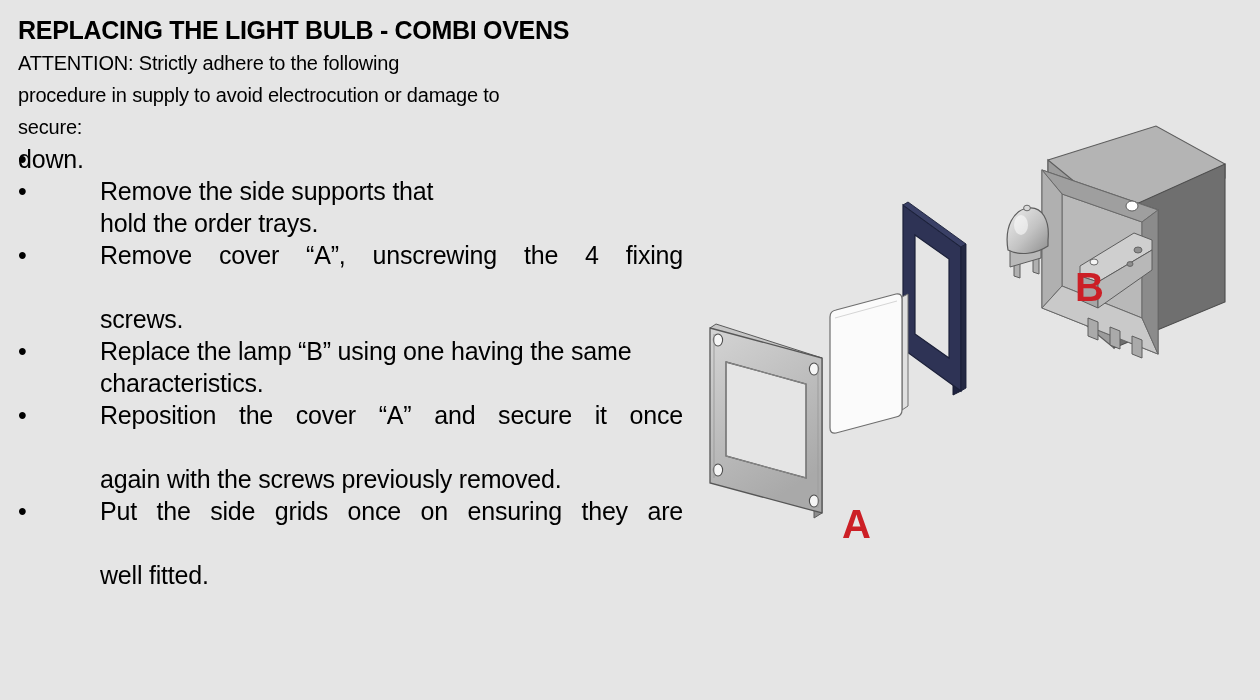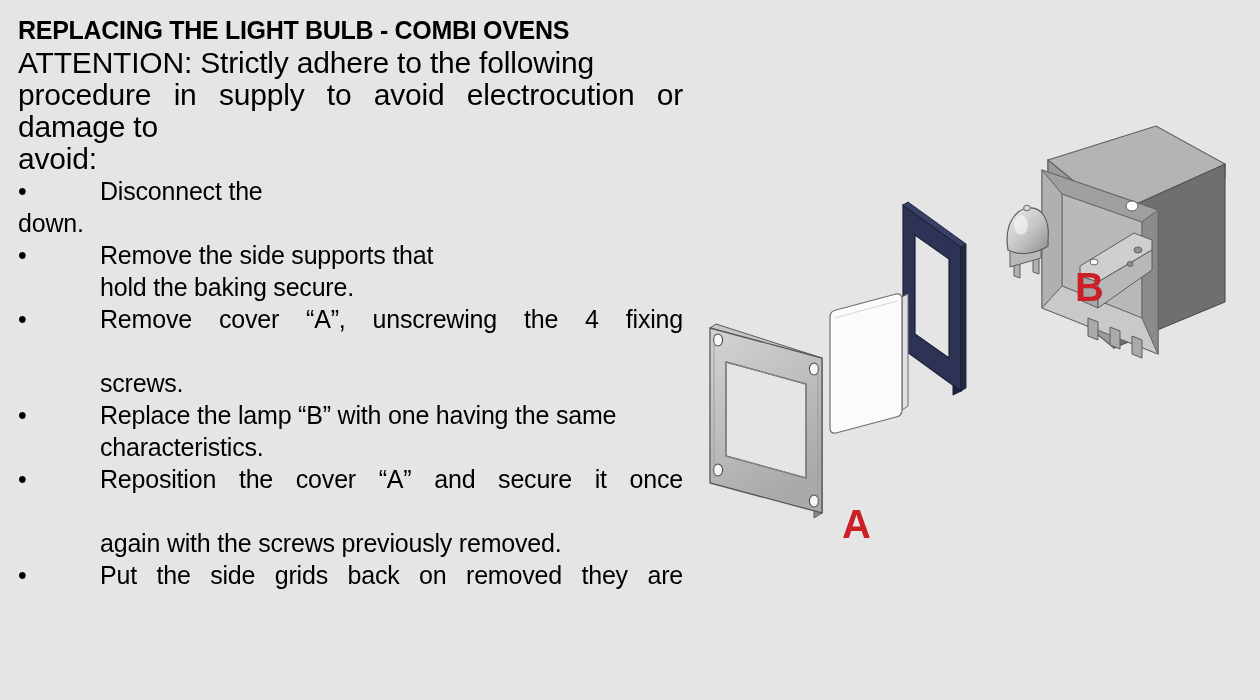--- a/index.html
+++ b/index.html
@@ -28,21 +28,21 @@
   .doc-title {
     font-size: 25px;
     font-weight: bold;
     line-height: 32px;
     letter-spacing: -0.3px;
     white-space: nowrap;
     margin: 0 0 1px 0;
   }
 
   .para {
-    font-size: 30px;
+    font-size: 20px;
     line-height: 32px;
     text-align: justify;
     text-justify: inter-word;
     margin: 0;
     letter-spacing: -0.2px;
   }
 
   
   .bullet-row {
     position: relative;
@@ -103,65 +103,67 @@
 <body>
 
 <div id="page">
 
   <div id="text-column">
 
     <h1 class="doc-title">REPLACING THE LIGHT BULB - COMBI OVENS</h1>
 
     <p class="para" style="text-align:justify;">ATTENTION: Strictly adhere to the following</p>
     <p class="para">procedure in supply to avoid electrocution or damage to</p>
-    <p class="para">avoid:</p>
-
-    <div class="bullet-row">
-      <span class="bullet-dot">•</span>
-      <span class="bullet-text">Disconnect the</span>
+    <p class="para">secure:</p>
+
+    <div class="bullet-row">
+      <span class="bullet-dot">•</span>
     </div>
     <div class="bullet-row">
       <span class="bullet-text hang-left">down.</span>
     </div>
 
     <div class="bullet-row">
       <span class="bullet-dot">•</span>
       <span class="bullet-text">Remove the side supports that</span>
     </div>
     <div class="bullet-row">
-      <span class="bullet-text">hold the baking secure.</span>
+      <span class="bullet-text">hold the order trays.</span>
     </div>
 
     <div class="bullet-row">
       <span class="bullet-dot">•</span>
       <span class="bullet-text stretch">Remove cover “A”, unscrewing the 4 fixing</span>
     </div>
     <div class="bullet-row">
       <span class="bullet-text">screws.</span>
     </div>
 
     <div class="bullet-row">
       <span class="bullet-dot">•</span>
-      <span class="bullet-text">Replace the lamp “B” with one having the same</span>
+      <span class="bullet-text">Replace the lamp “B” using one having the same</span>
     </div>
     <div class="bullet-row">
       <span class="bullet-text">characteristics.</span>
     </div>
 
     <div class="bullet-row">
       <span class="bullet-dot">•</span>
       <span class="bullet-text stretch">Reposition the cover “A” and secure it once</span>
     </div>
     <div class="bullet-row">
       <span class="bullet-text">again with the screws previously removed.</span>
     </div>
 
     <div class="bullet-row">
       <span class="bullet-dot">•</span>
-      <span class="bullet-text stretch">Put the side grids back on removed they are</span>
+      <span class="bullet-text stretch">Put the side grids once on ensuring they are</span>
+    </div>
+    <div class="bullet-row">
+      <span class="bullet-text">well fitted.</span>
     </div>
 
     <div class="gap-block"></div>
 
   </div>
 
   <div id="diagram">
     <svg width="570" height="560" viewBox="0 0 570 560" xmlns="http://www.w3.org/2000/svg">
       <defs>
         <linearGradient id="metalFace" x1="0" y1="0" x2="0.4" y2="1">

